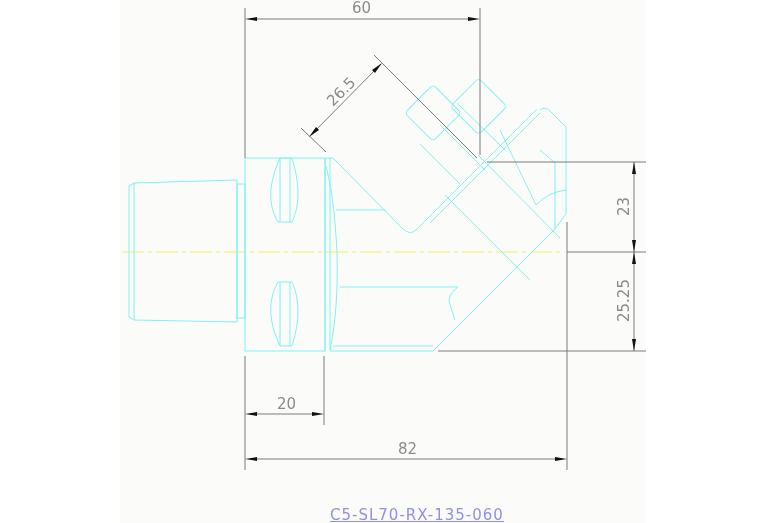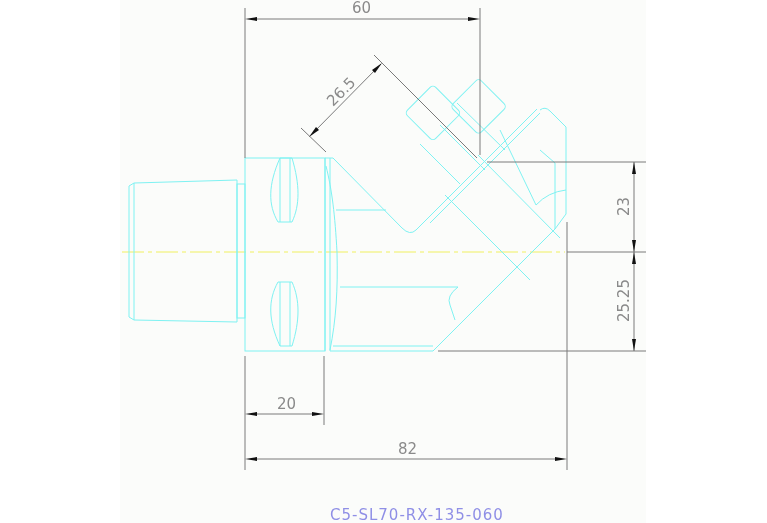--- a/index.html
+++ b/index.html
@@ -18,20 +18,21 @@
   .dim { fill: none; stroke: #7a7a7a; stroke-width: 1; }
   .center { stroke: #f0f060; stroke-width: 1; stroke-dasharray: 22 4 4 4; }
   .arrow { fill: #111; stroke: none; }
   .dimtext {
     font-family: "DejaVu Sans", sans-serif; font-size: 15px; fill: #8a8a8a;
   }
   .title {
     position: absolute; left: 330px; top: 506px;
     font-family: "DejaVu Sans", sans-serif; font-size: 15px; color: #8f8fe6;
     letter-spacing: 1px;
+    text-decoration: underline;
   }
 </style>
 </head>
 <body>
 
 <div class="panel"></div>
 
 <svg class="drawing" width="767" height="523" viewBox="0 0 767 523">
 
   <line class="center" x1="122" y1="252" x2="565" y2="252"></line>

